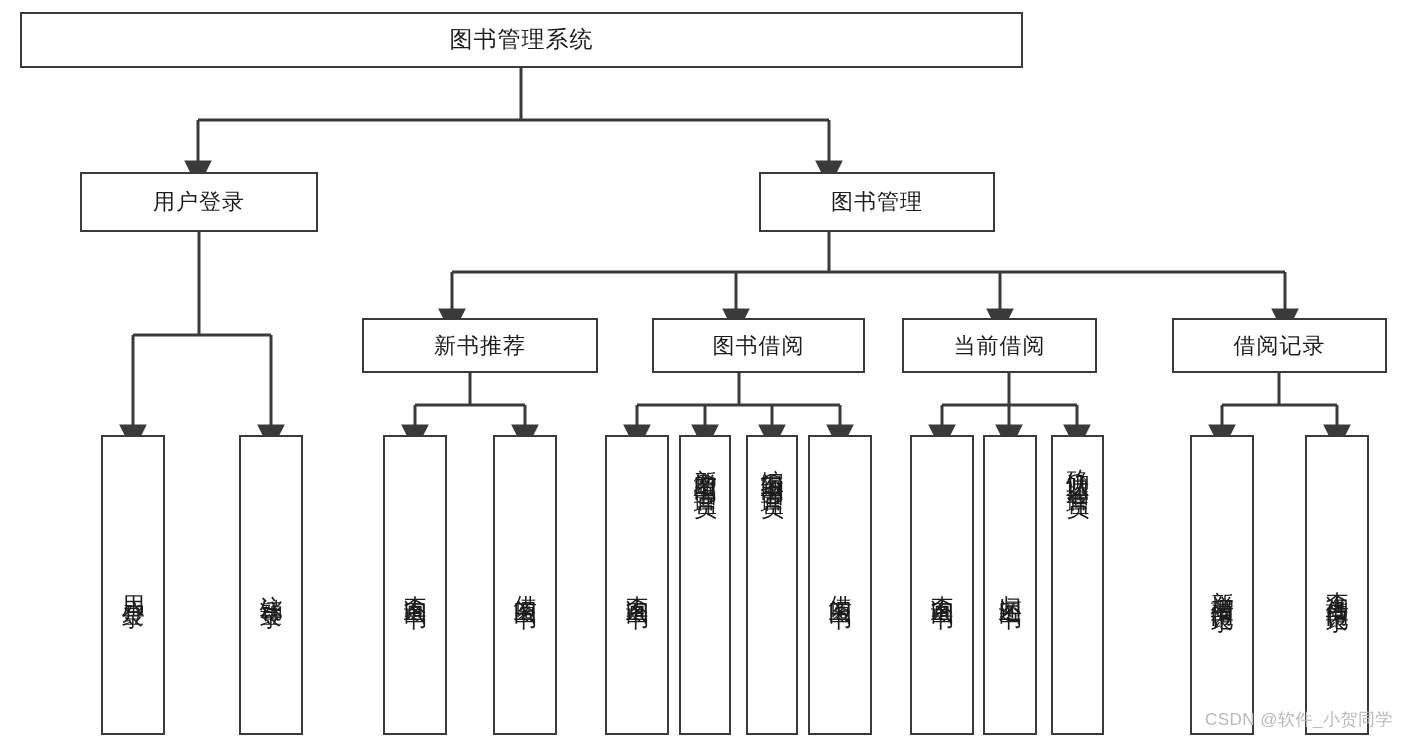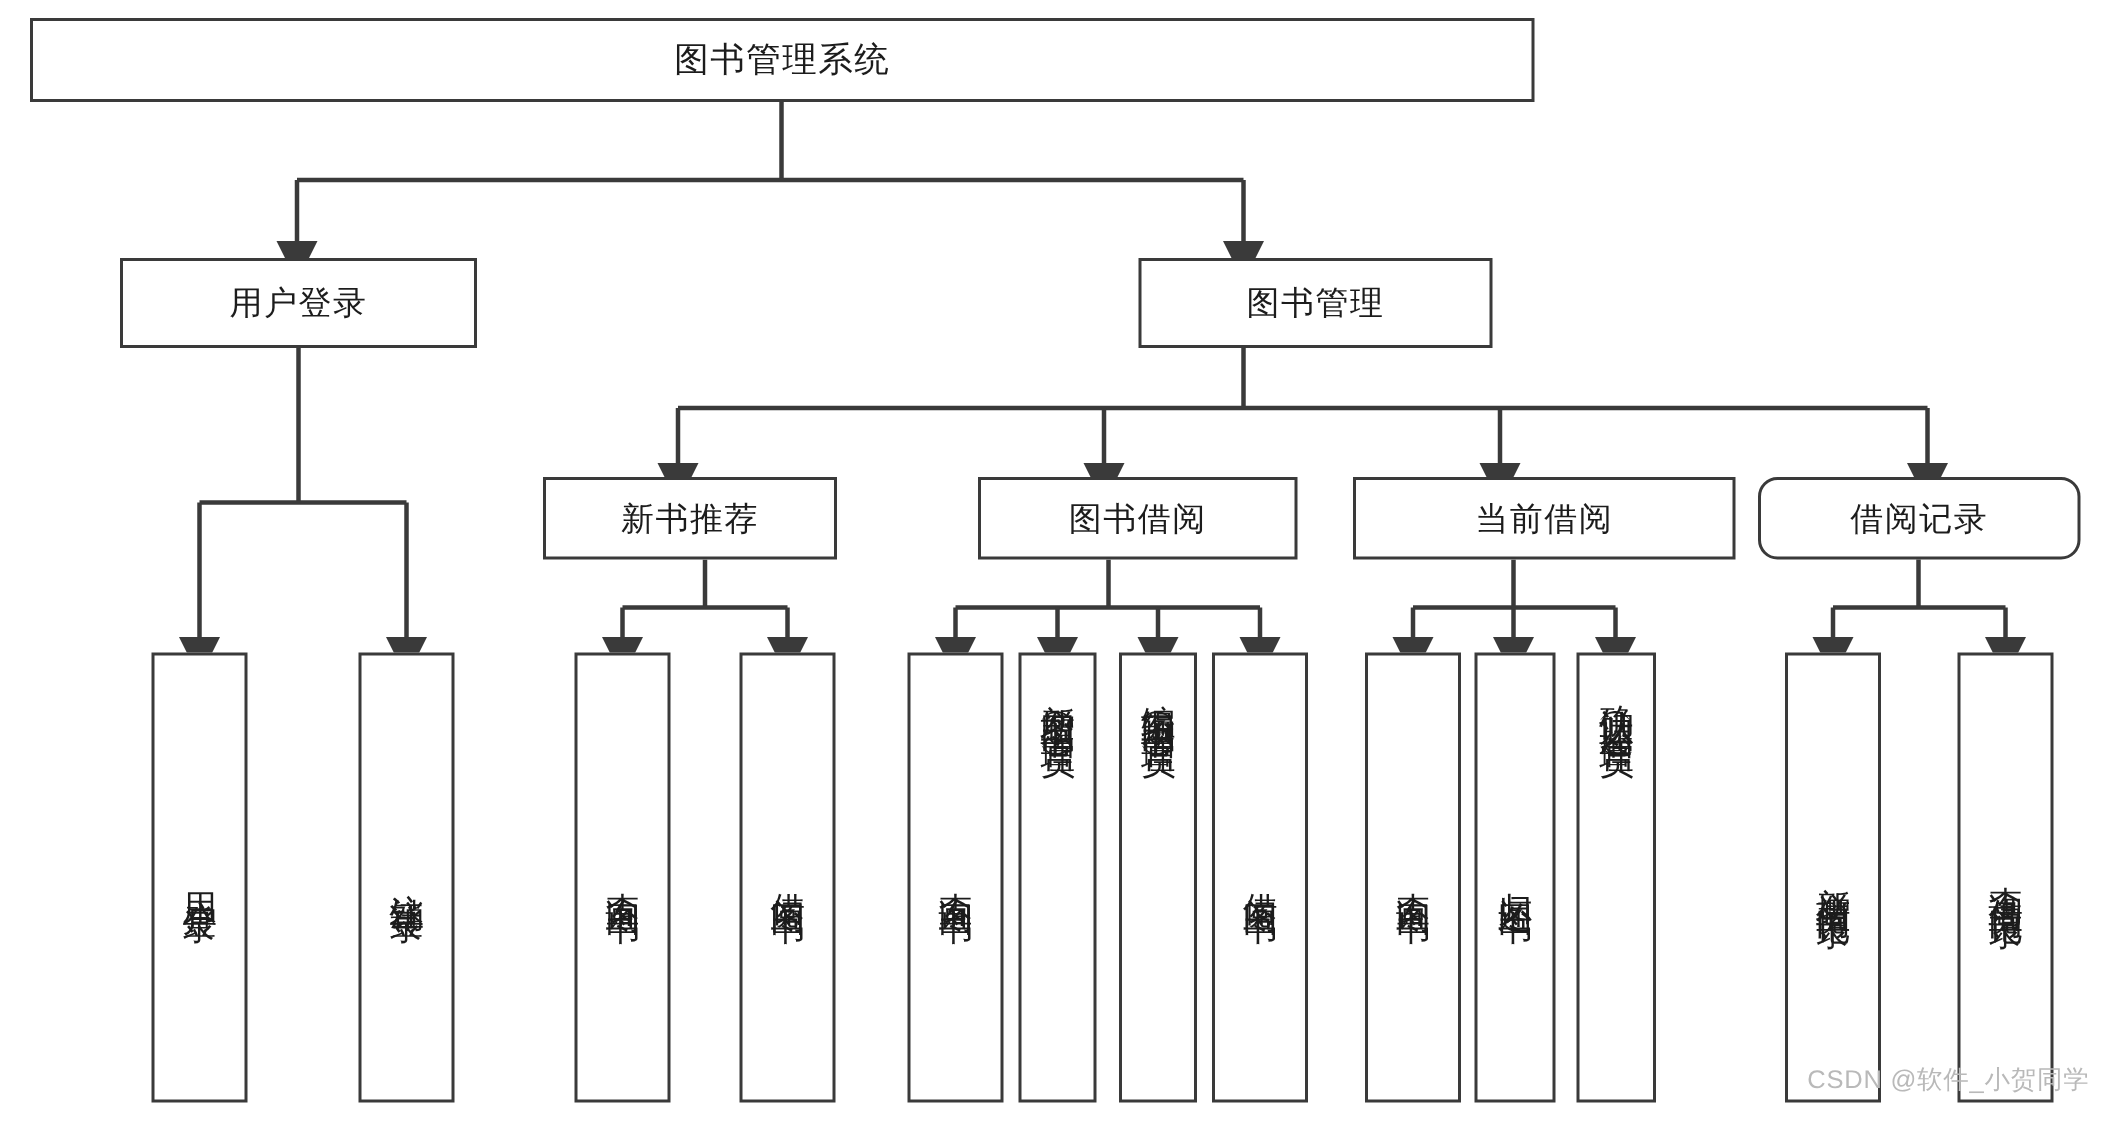--- a/index.html
+++ b/index.html
@@ -140,30 +140,30 @@
     <span class="label">图书管理系统</span>
   </div>
 
   <div class="node horizontal" style="left:80px; top:172px; width:238px; height:60px;">
     <span class="label">用户登录</span>
   </div>
   <div class="node horizontal" style="left:711px; top:172px; width:236px; height:60px;margin-left:48px;">
     <span class="label">图书管理</span>
   </div>
 
-  <div class="node horizontal" style="left:362px; top:318px; width:196px; height:55px;">
+  <div class="node horizontal" style="left:362px; top:318px; width:236px; height:55px;">
     <span class="label">新书推荐</span>
   </div>
   <div class="node horizontal" style="left:652px; top:318px; width:213px; height:55px;">
     <span class="label">图书借阅</span>
   </div>
-  <div class="node horizontal" style="left:902px; top:318px; width:255px; height:55px;">
+  <div class="node horizontal" style="left:902px; top:318px; width:195px; height:55px;">
     <span class="label">当前借阅</span>
   </div>
-  <div class="node horizontal" style="left:1172px; top:318px; width:215px; height:55px;border-radius:13px;">
+  <div class="node horizontal" style="left:1172px; top:318px; width:215px; height:55px;">
     <span class="label">借阅记录</span>
   </div>
 
   <div class="node vertical centered" style="left:101px; top:435px; width:64px; height:300px;">
     <span class="label">用户登录</span>
   </div>
   <div class="node vertical centered" style="left:239px; top:435px; width:64px; height:300px;">
     <span class="label">注销登录</span>
   </div>
 

